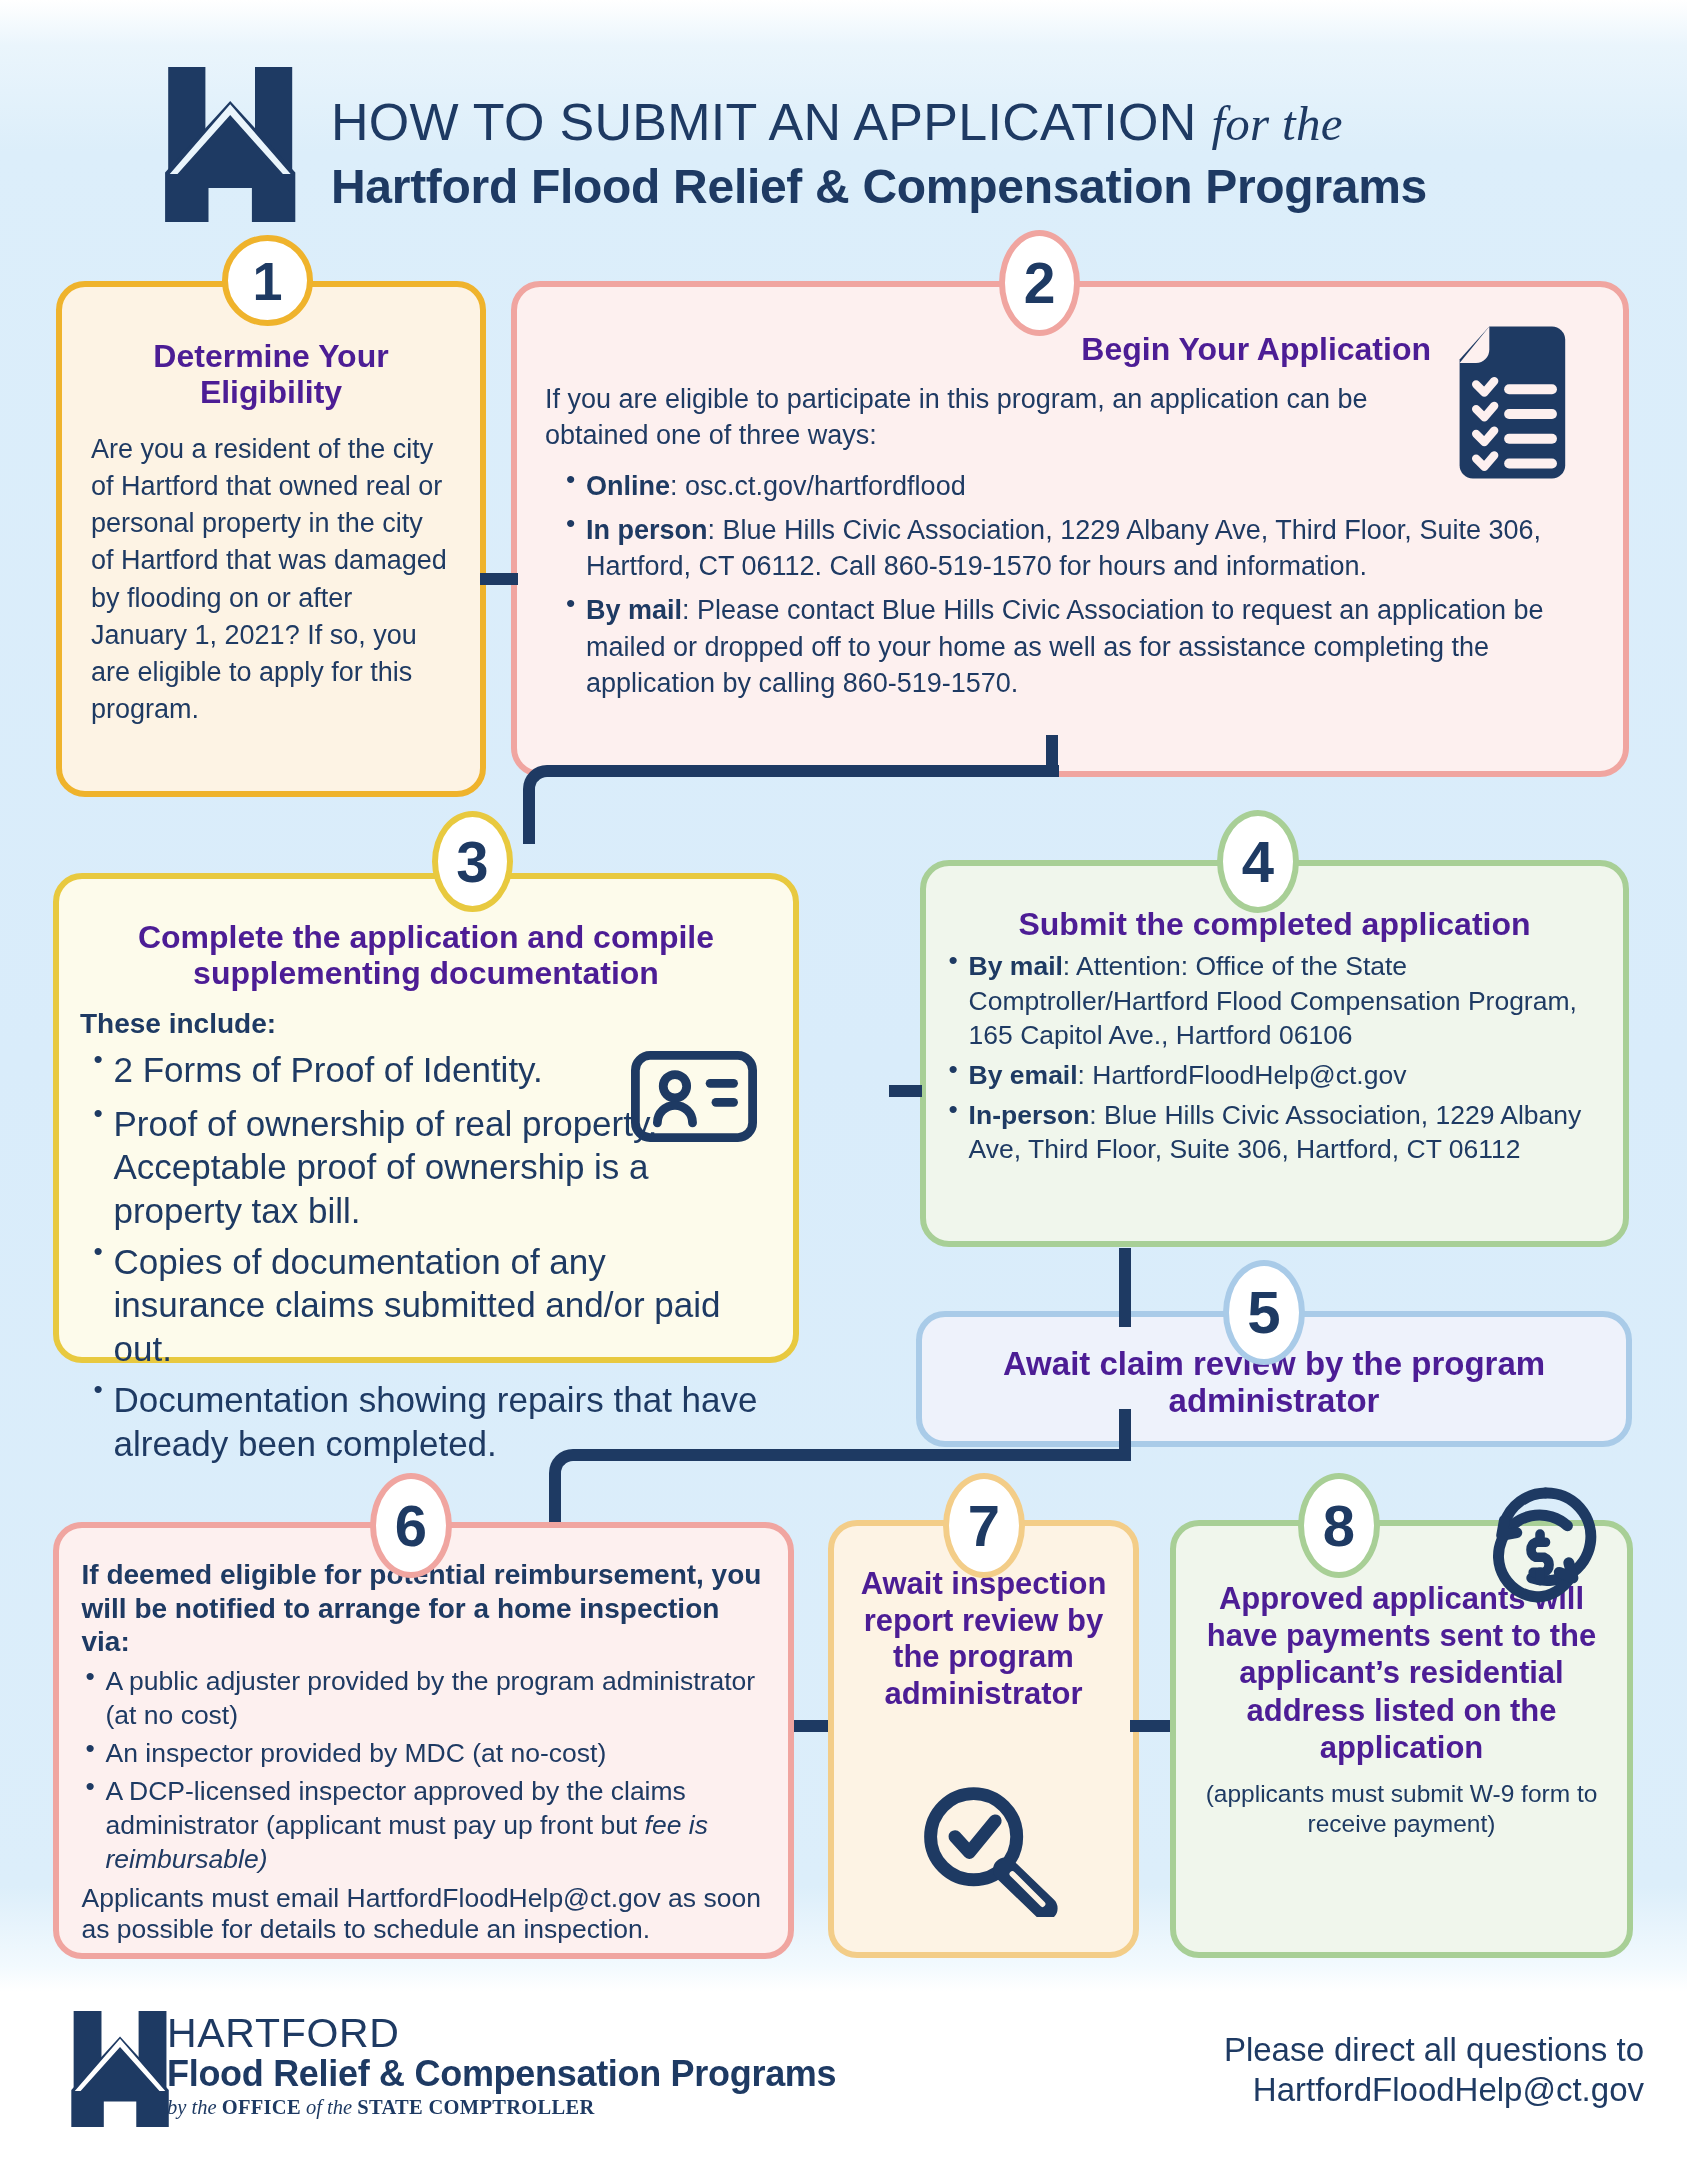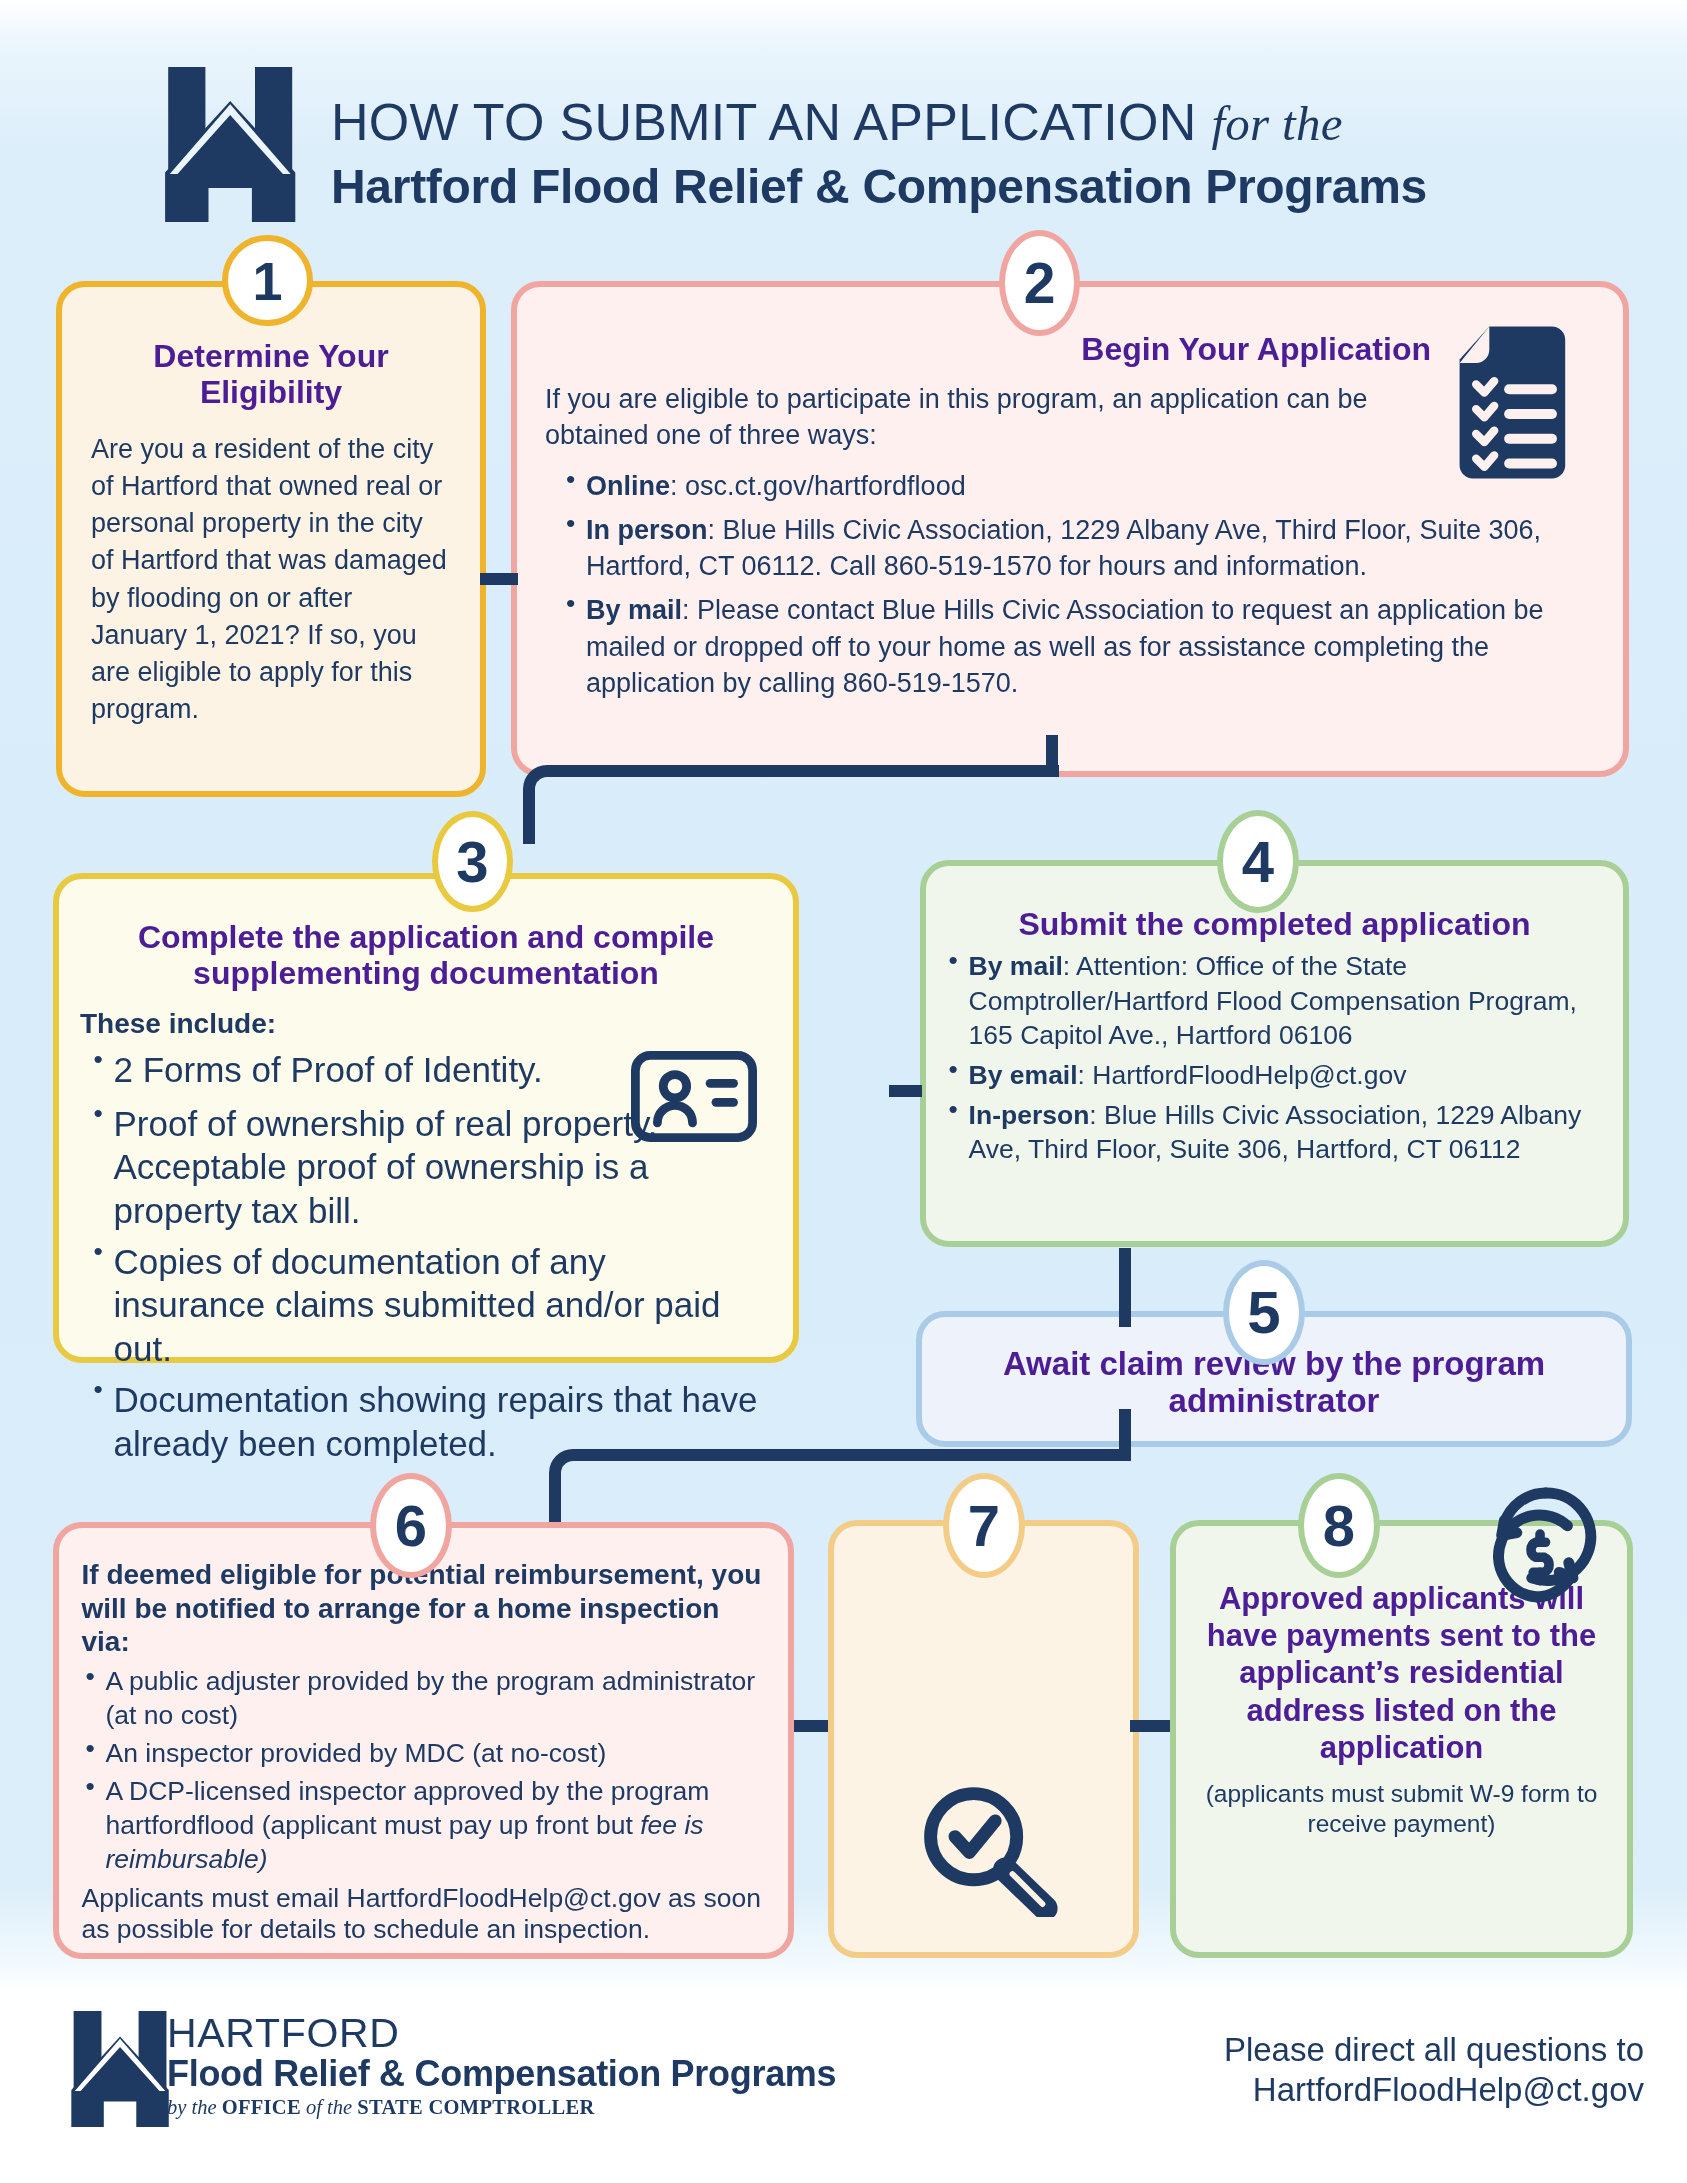--- a/index.html
+++ b/index.html
@@ -207,29 +207,30 @@
   </div>
   <div class="badge" style="left:1223px; top:1260px; width:82px; height:105px; border-color:#a9cbe8; font-size:60px;">
     <span>5</span>
   </div>
 
   <div class="box" style="left:53px; top:1522px; width:741px; height:437px; border-color:#f0a5a0; background:#fdf0ef;">
     <div class="b-body bold" style="font-size:28px; margin:30px 20px 0 22.5px; line-height:1.20;">If deemed eligible for potential reimbursement, you will be notified to arrange for a home inspection via:</div>
     <ul class="bl b-body" style="font-size:26.5px; margin:6.6px 13.2px 0 18.5px; line-height:1.28;">
       <li style="margin-bottom:4px;"><span>A public adjuster provided by the program administrator (at no cost)</span></li>
       <li style="margin-bottom:4px;"><span>An inspector provided by MDC (at no-cost)</span></li>
-      <li style="margin-bottom:0;"><span>A DCP-licensed inspector approved by the program hartfordflood (applicant must pay up front but </span><span class="ital">fee is reimbursable)</span></li>
+      <li style="margin-bottom:0;"><span>A DCP-licensed inspector approved by the claims administrator (applicant must pay up front but </span><span class="ital">fee is reimbursable)</span></li>
     </ul>
     <div class="b-body" style="font-size:26.5px; margin:6.6px 16px 0 22.5px; line-height:1.16;">Applicants must email HartfordFloodHelp@ct.gov as soon as possible for details to schedule an inspection.</div>
   </div>
   <div class="badge" style="left:370px; top:1473px; width:82px; height:105px; border-color:#f0a5a0; font-size:58px;">
     <span>6</span>
   </div>
 
   <div class="box" style="left:828px; top:1520px; width:311px; height:438px; border-color:#f3cd88; background:#fdf3e4;">
+    <div class="b-title" style="font-size:31px; margin:40px 14.6px 0 14.6px; line-height:1.18;">Await inspection report review by the program administrator</div>
     <svg style="position:absolute; left:81px; top:259px;" width="146" height="132" viewBox="0 0 100 92">
       <circle cx="40" cy="36" r="30" fill="none" stroke="#1e3a63" stroke-width="9"></circle>
       <path d="M27 36 l10 11 l18 -22" fill="none" stroke="#1e3a63" stroke-width="9" stroke-linecap="round" stroke-linejoin="round"></path>
       <path d="M62 59 L90 86" stroke="#1e3a63" stroke-width="17" stroke-linecap="round"></path>
       <path d="M67 62 L88 83" stroke="#fdf3e4" stroke-width="4" stroke-linecap="round"></path>
     </svg>
   </div>
   <div class="badge" style="left:943px; top:1473px; width:82px; height:105px; border-color:#f3cd88; font-size:58px;">
     <span>7</span>
   </div>

